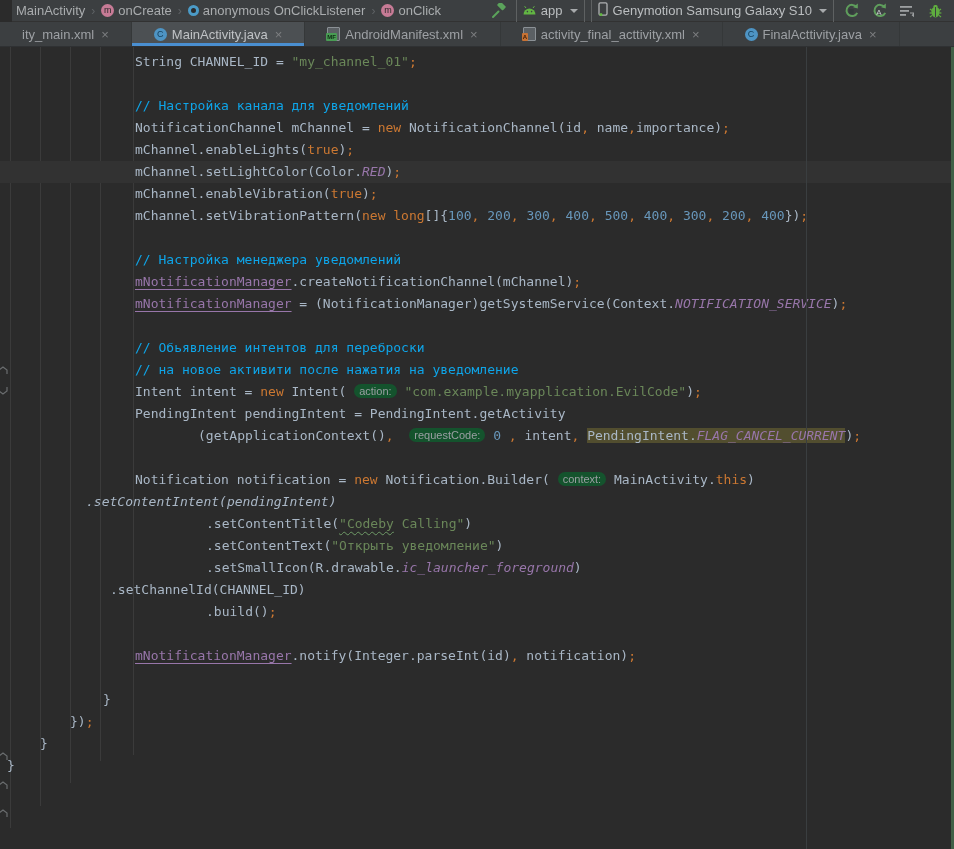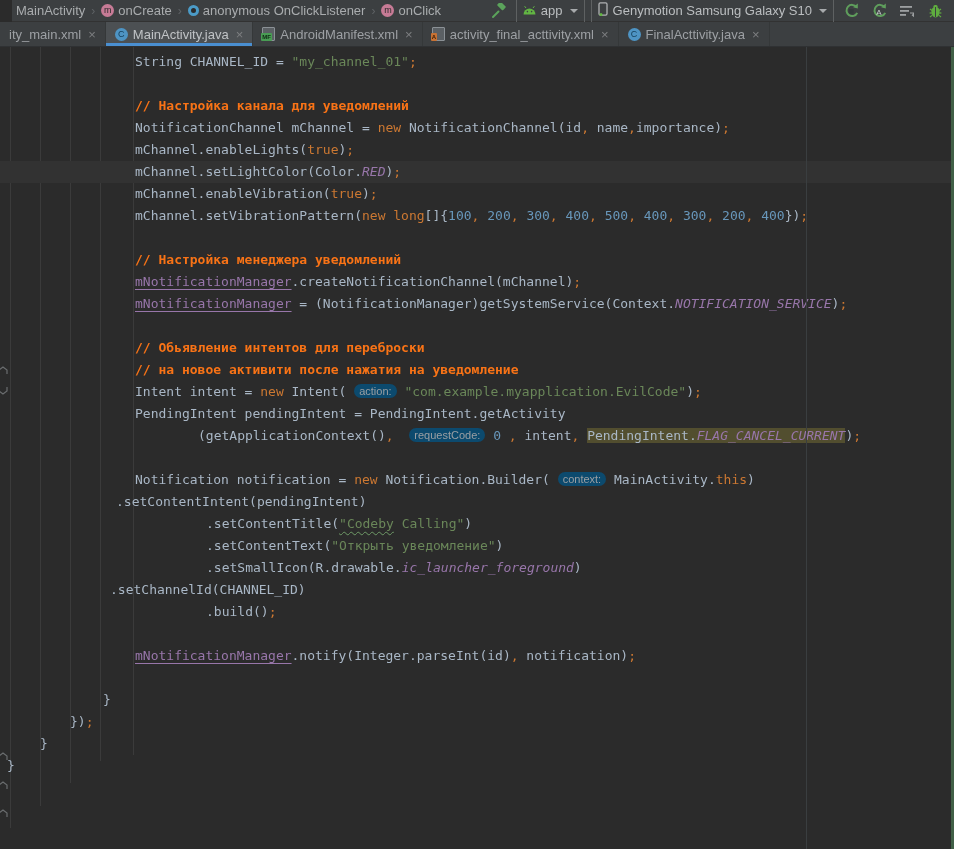--- a/index.html
+++ b/index.html
@@ -21,21 +21,21 @@
   .toolbar-right { margin-left:auto; display:flex; align-items:center; gap:6px; padding-right:0; height:100%; }
   .selector { display:flex; align-items:center; gap:5px; height:32px; padding:7px 6px;
     border:1px solid #5E6162; border-radius:4px; color:#BBBEC0; font-size:13px; cursor:pointer; white-space:nowrap; }
   .dd-arrow { width:0; height:0; border-left:4px solid transparent; border-right:4px solid transparent;
     border-top:4px solid #A7AAAC; display:inline-block; margin-left:2px; }
   .tb-icon { width:22px; height:20px; display:flex; align-items:center; justify-content:center; cursor:pointer; }
 
   
   .tabbar { position:absolute; left:0; top:22px; width:954px; height:25px; background:#3C3F41;
     display:flex; align-items:stretch; border-bottom:1px solid #2F3133; overflow:hidden; }
-  .tab { display:flex; align-items:center; gap:5px; padding:0 9px; font-size:13px;
+  .tab { display:flex; align-items:center; gap:5px; padding:0 22px; font-size:13px;
     color:#9DA0A4; border-right:1px solid #353839; cursor:pointer; white-space:nowrap; position:relative; }
   .tab.selected { background:#4C5053; color:#C0C3C6; box-shadow:inset 0 -3px 0 #4A8FD1; }
   .tab .close { color:#7D7F81; font-size:13px; margin-left:2px; cursor:pointer; }
   .icon-class { width:13px; height:13px; border-radius:50%; background:#4E94C4; color:#15405C;
     font-size:9px; line-height:13px; text-align:center; display:inline-block; flex:none; }
   .file-icon { position:relative; width:13px; height:14px; flex:none;
     background:#5B6064; border:1px solid #8B9196; border-radius:1px; }
   .file-icon .chip { position:absolute; left:-2px; bottom:-1px; padding:0 1px; height:8px;
     font-size:6px; line-height:8px; font-weight:bold; border-radius:1px; }
   .chip-mf { background:#499C54; color:#0E2912; }
@@ -45,28 +45,28 @@
   .editor { position:absolute; left:0; top:47px; width:954px; height:802px;
     background:#2B2B2B; overflow:hidden; }
   .guide { position:absolute; width:1px; background:#3B3B3B; top:0; z-index:1; }
   .code { position:relative; z-index:2; padding-top:4px;
     font-family:"DejaVu Sans Mono", monospace; font-size:13px; line-height:22px; color:#A9B7C6; }
   .code-line { height:22px; white-space:pre; padding-left:135px; }
   .code-line.caret-line { background:#323232; }
   .d  { color:#A9B7C6; }
   .k  { color:#CC7832; }
   .s  { color:#6A8759; }
-  .c  { color:#f97316;font-weight:bold; }
+  .c  { color:#0ea5e9; }
   .n  { color:#6897BB; }
   .f  { color:#9876AA; text-decoration:underline; text-underline-offset:3px; }
   .sc { color:#9876AA; font-style:italic; }
   .sm { color:#A9B7C6; }
   .hl { background:#524E2F; }
   .typo { text-decoration:underline wavy #6E9A66 1px; text-underline-offset:3px; }
-  .hint { font-family:"Liberation Sans", sans-serif; font-size:11px; background:#0c4a6e;
+  .hint { font-family:"Liberation Sans", sans-serif; font-size:11px; background:#14532d;
     color:#9B9FA3; border-radius:8px; padding:1px 5px; position:relative; top:-1px; }
   .margin-line { position:absolute; left:806px; top:0; width:1px; height:802px; background:#3A3E40; z-index:3; }
   .vcs-stripe { position:absolute; right:0; top:0; width:3px; height:802px; background:#416047; z-index:4; }
   .fold-marker { position:absolute; left:-2px; z-index:5; }
 </style>
 </head>
 <body>
 
 <div class="screen">
 
@@ -217,21 +217,21 @@
         <div class="code-line"><span class="f">mNotificationManager</span><span class="d">.createNotificationChannel(mChannel)</span><span class="k">;</span></div>
         <div class="code-line"><span class="f">mNotificationManager</span><span class="d"> = (NotificationManager)getSystemService(Context.</span><span class="sc">NOTIFICATION_SERVICE</span><span class="d">)</span><span class="k">;</span></div>
         <div class="code-line"></div>
         <div class="code-line"><span class="c">// Обьявление интентов для переброски</span></div>
         <div class="code-line"><span class="c">// на новое активити после нажатия на уведомление</span></div>
         <div class="code-line"><span class="d">Intent intent = </span><span class="k">new</span><span class="d"> Intent( </span><span class="hint">action:</span><span class="s"> "com.example.myapplication.EvilCode"</span><span class="d">)</span><span class="k">;</span></div>
         <div class="code-line"><span class="d">PendingIntent pendingIntent = PendingIntent.</span><span class="sm">getActivity</span></div>
         <div class="code-line" style="padding-left: 198px;"><span class="d">(getApplicationContext()</span><span class="k">,</span><span class="d">  </span><span class="hint">requestCode:</span><span class="d"> </span><span class="n">0</span><span class="d"> </span><span class="k">,</span><span class="d"> intent</span><span class="k">,</span><span class="d"> </span><span class="d hl">PendingIntent.</span><span class="sc hl">FLAG_CANCEL_CURRENT</span><span class="d">)</span><span class="k">;</span></div>
         <div class="code-line"></div>
         <div class="code-line"><span class="d">Notification notification = </span><span class="k">new</span><span class="d"> Notification.Builder( </span><span class="hint">context:</span><span class="d"> MainActivity.</span><span class="k">this</span><span class="d">)</span></div>
-        <div class="code-line" style="padding-left: 116px;"><span class="d">.setContentIntent(pendingIntent)</span></div>
+        <div class="code-line" style="padding-left: 86px; font-style: italic;"><span class="d">.setContentIntent(pendingIntent)</span></div>
         <div class="code-line" style="padding-left: 206px;"><span class="d">.setContentTitle(</span><span class="s typo">"Codeby</span><span class="s"> Calling"</span><span class="d">)</span></div>
         <div class="code-line" style="padding-left: 206px;"><span class="d">.setContentText(</span><span class="s">"Открыть уведомление"</span><span class="d">)</span></div>
         <div class="code-line" style="padding-left: 206px;"><span class="d">.setSmallIcon(R.drawable.</span><span class="sc">ic_launcher_foreground</span><span class="d">)</span></div>
         <div class="code-line" style="padding-left: 110px;"><span class="d">.setChannelId(CHANNEL_ID)</span></div>
         <div class="code-line" style="padding-left: 206px;"><span class="d">.build()</span><span class="k">;</span></div>
         <div class="code-line"></div>
         <div class="code-line"><span class="f">mNotificationManager</span><span class="d">.notify(Integer.</span><span class="sm">parseInt</span><span class="d">(id)</span><span class="k">,</span><span class="d"> notification)</span><span class="k">;</span></div>
         <div class="code-line"></div>
         <div class="code-line" style="padding-left: 103px;"><span class="d">}</span></div>
         <div class="code-line" style="padding-left: 70px;"><span class="d">})</span><span class="k">;</span></div>

